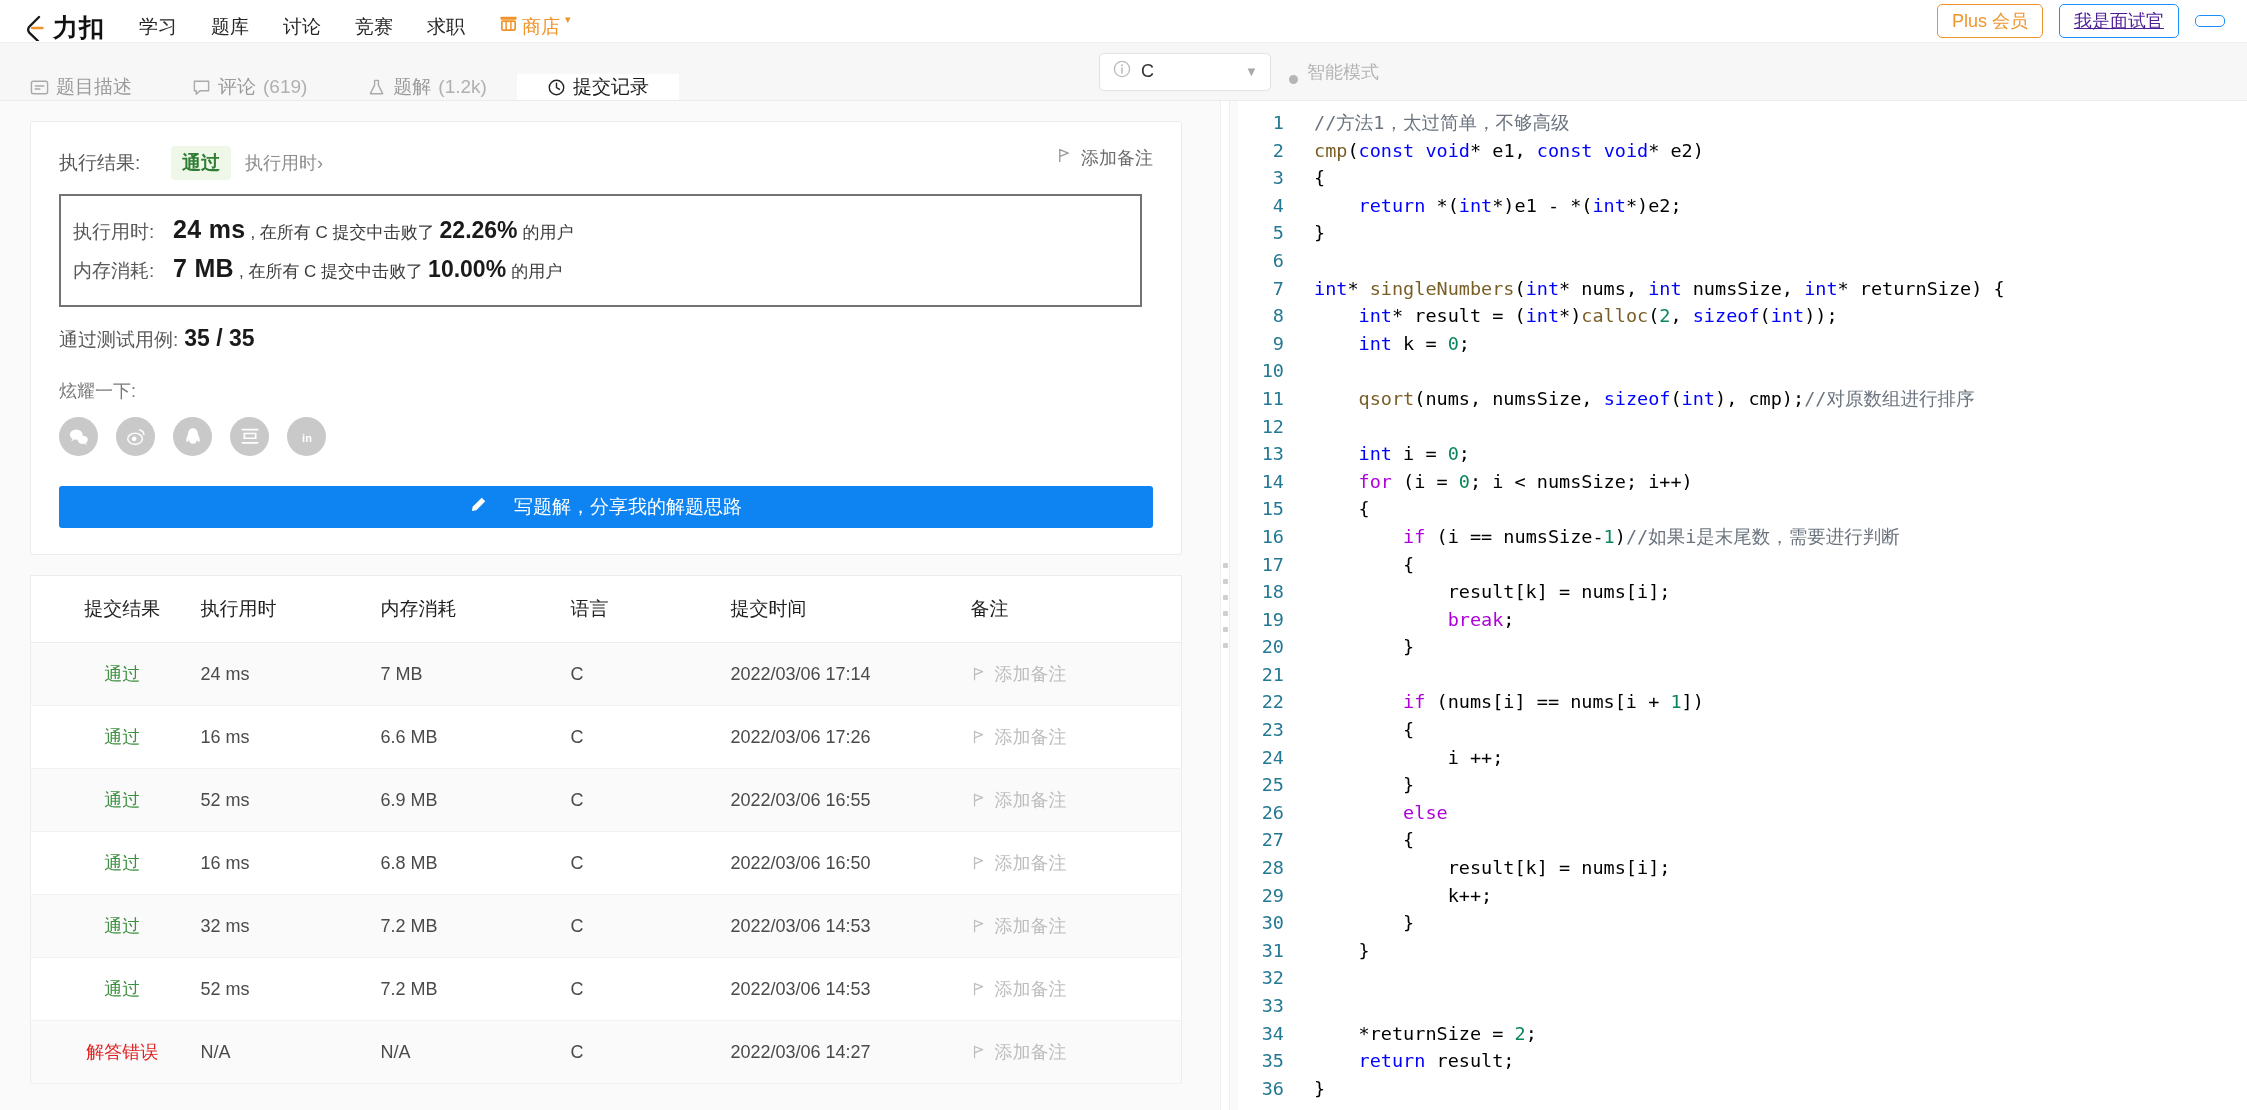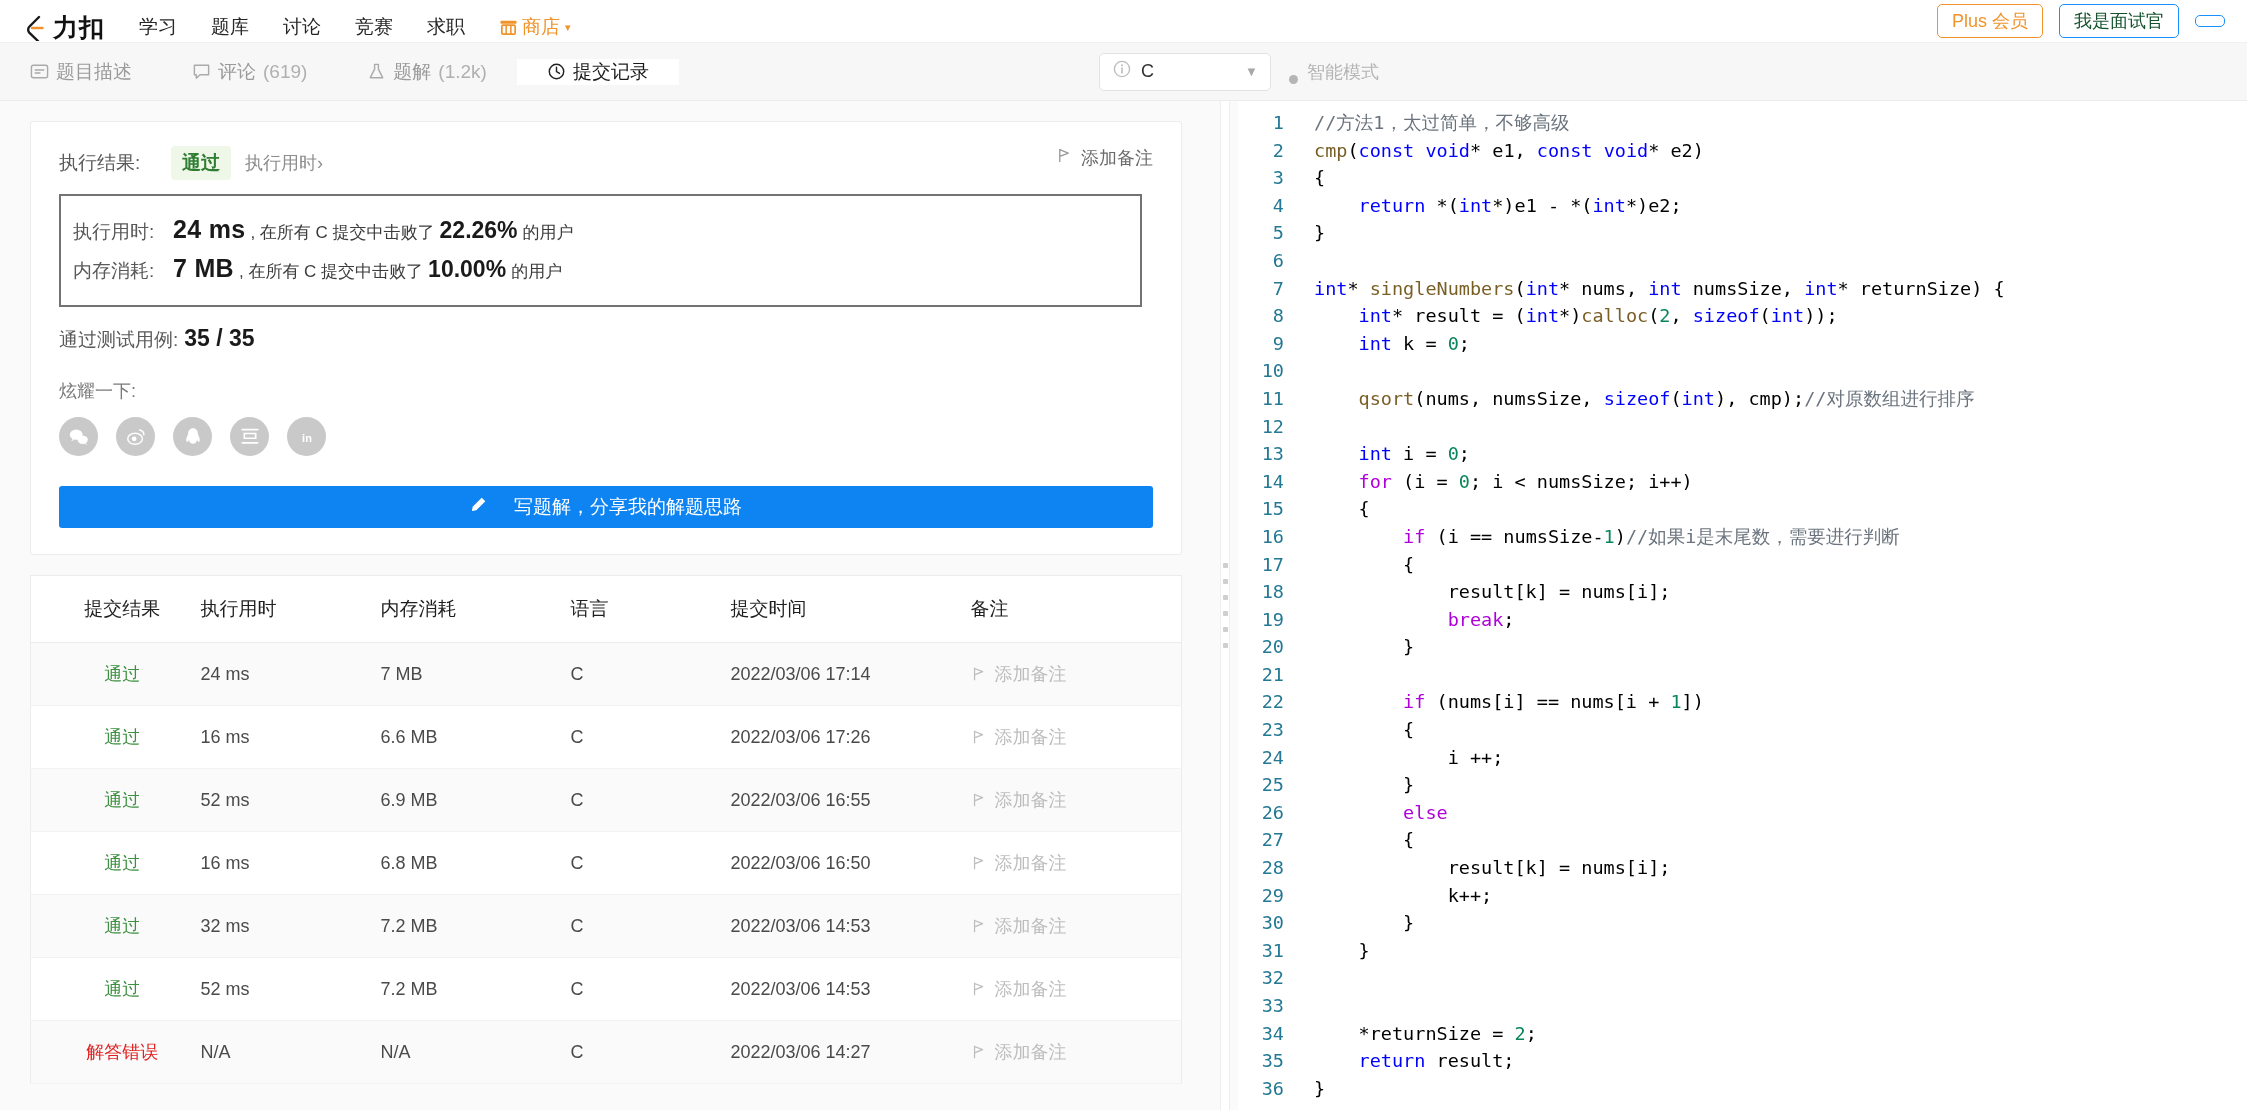--- a/index.html
+++ b/index.html
@@ -12,40 +12,40 @@
   #header {
     height: 43px; background: #fff; display: flex; align-items: center;
     padding: 0 22px; border-bottom: 1px solid #f0f0f0; position: relative;
   }
   #logo { display: flex; align-items: center; gap: 3px; margin-right: 34px; margin-top: 12px; }
   #logo .mark { width: 28px; height: 28px; position: relative; }
   #logo .mark svg { display:block; }
   #logo .wordmark { font-size: 25px; font-weight: 700; color: #111; letter-spacing: 1px; line-height: 1; }
   .nav-item {
     font-size: 19px; color: #262626; margin-right: 34px; cursor: pointer;
-    display: flex; align-items: center; white-space: nowrap; margin-top: 12px;
+    display: flex; white-space: nowrap; margin-top: 12px;
   }
   .nav-item.store { color: #f0932b; }
   .store-icon { margin-right: 4px; display: inline-flex; }
   .caret-down { margin-left: 5px; font-size: 11px; line-height: 1; }
   #header-right { margin-left: auto; display: flex; align-items: center; gap: 16px; padding-right: 0; }
   .hbtn {
     font-size: 18px; padding: 5px 14px; border-radius: 5px; cursor: pointer;
     background: #fff; white-space: nowrap; line-height: 1.25;
   }
   .hbtn.plus { color: #f0932b; border: 1.5px solid #f0932b; }
-  .hbtn.interviewer { color: #14532d; border: 1.5px solid #1890ff; }
+  .hbtn.interviewer { color: #4c1d95; border: 1.5px solid #1890ff; text-decoration: underline; }
   .hbtn.clipped { color: #1890ff; border: 1.5px solid #1890ff; width: 30px; overflow: hidden; padding: 5px 6px; }
 
   
   #tabbar {
     height: 58px; background: #f7f7f7; display: flex; align-items: stretch;
     border-bottom: 1px solid #ececec; position: relative;
   }
-  #tabs-left { display: flex; align-items: center; }
+  #tabs-left { display: flex; align-items: flex-end; }
   .tab {
     display: flex; align-items: center; gap: 7px; padding: 0 30px;
     font-size: 19px; color: #9b9b9b; cursor: pointer; position: relative;
   }
   .tab .sep { position: absolute; right: 0; top: 18px; bottom: 18px; width: 1px; background: #dcdcdc; }
   .tab.active { background: #fff; color: #1a1a1a; }
   .tab .cnt { color: #b0b0b0; }
   .tab-ico { display: inline-flex; align-items: center; }
   #tabs-right { display: flex; align-items: center; margin-left: 420px; gap: 18px; }
   #lang-select {

